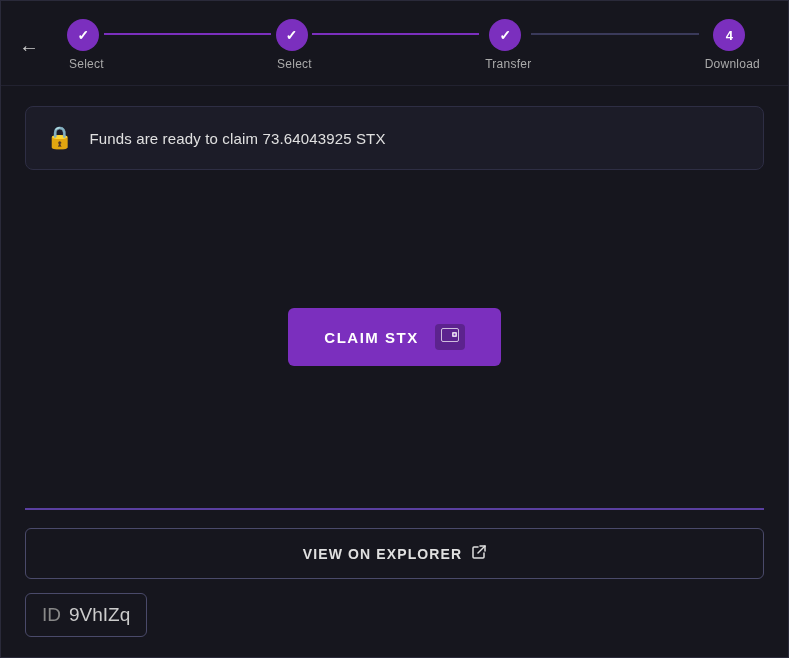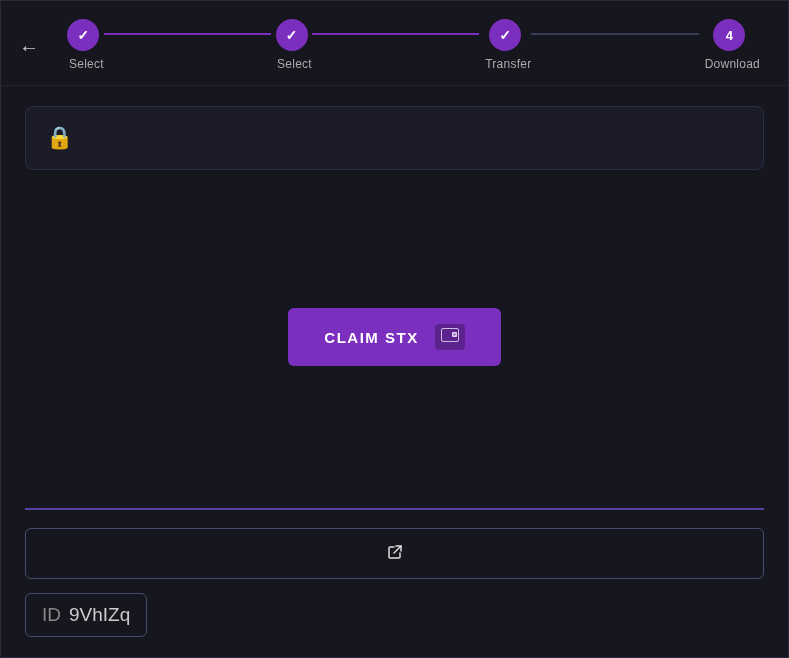--- a/index.html
+++ b/index.html
@@ -270,20 +270,21 @@
         <span class="step-label">Download</span>
       </div>
 
     </div>
   </div>
 
   <div class="main-content">
 
     <div class="funds-banner">
       <span class="lock-icon">🔒</span>
+      <span class="funds-text">Funds are ready to claim 73.64043925 STX</span>
     </div>
 
     <div class="claim-area">
       <button class="claim-button">
         <span>CLAIM STX</span>
         <span class="wallet-icon">
           <svg width="18" height="14" viewBox="0 0 18 14" fill="none" xmlns="http://www.w3.org/2000/svg">
             <rect x="0.5" y="0.5" width="17" height="13" rx="1.5" stroke="white" stroke-opacity="0.7"></rect>
             <rect x="11" y="4" width="5" height="5" rx="1" fill="white" fill-opacity="0.8"></rect>
             <circle cx="13.5" cy="6.5" r="1" fill="#7b2fbe"></circle>
@@ -291,20 +292,21 @@
         </span>
       </button>
     </div>
 
   </div>
 
   <div class="bottom-section">
     <div class="divider"></div>
 
     <button class="explorer-button">
+      <span>VIEW ON EXPLORER</span>
       <span class="external-link-icon">
         <svg width="14" height="14" viewBox="0 0 14 14" fill="none" xmlns="http://www.w3.org/2000/svg">
           <path d="M8 1H13V6" stroke="#e0e0e0" stroke-width="1.5" stroke-linecap="round" stroke-linejoin="round"></path>
           <path d="M13 1L6 8" stroke="#e0e0e0" stroke-width="1.5" stroke-linecap="round"></path>
           <path d="M6 2H2C1.45 2 1 2.45 1 3V12C1 12.55 1.45 13 2 13H11C11.55 13 12 12.55 12 12V8" stroke="#e0e0e0" stroke-width="1.5" stroke-linecap="round"></path>
         </svg>
       </span>
     </button>
 
     <div class="id-badge">

